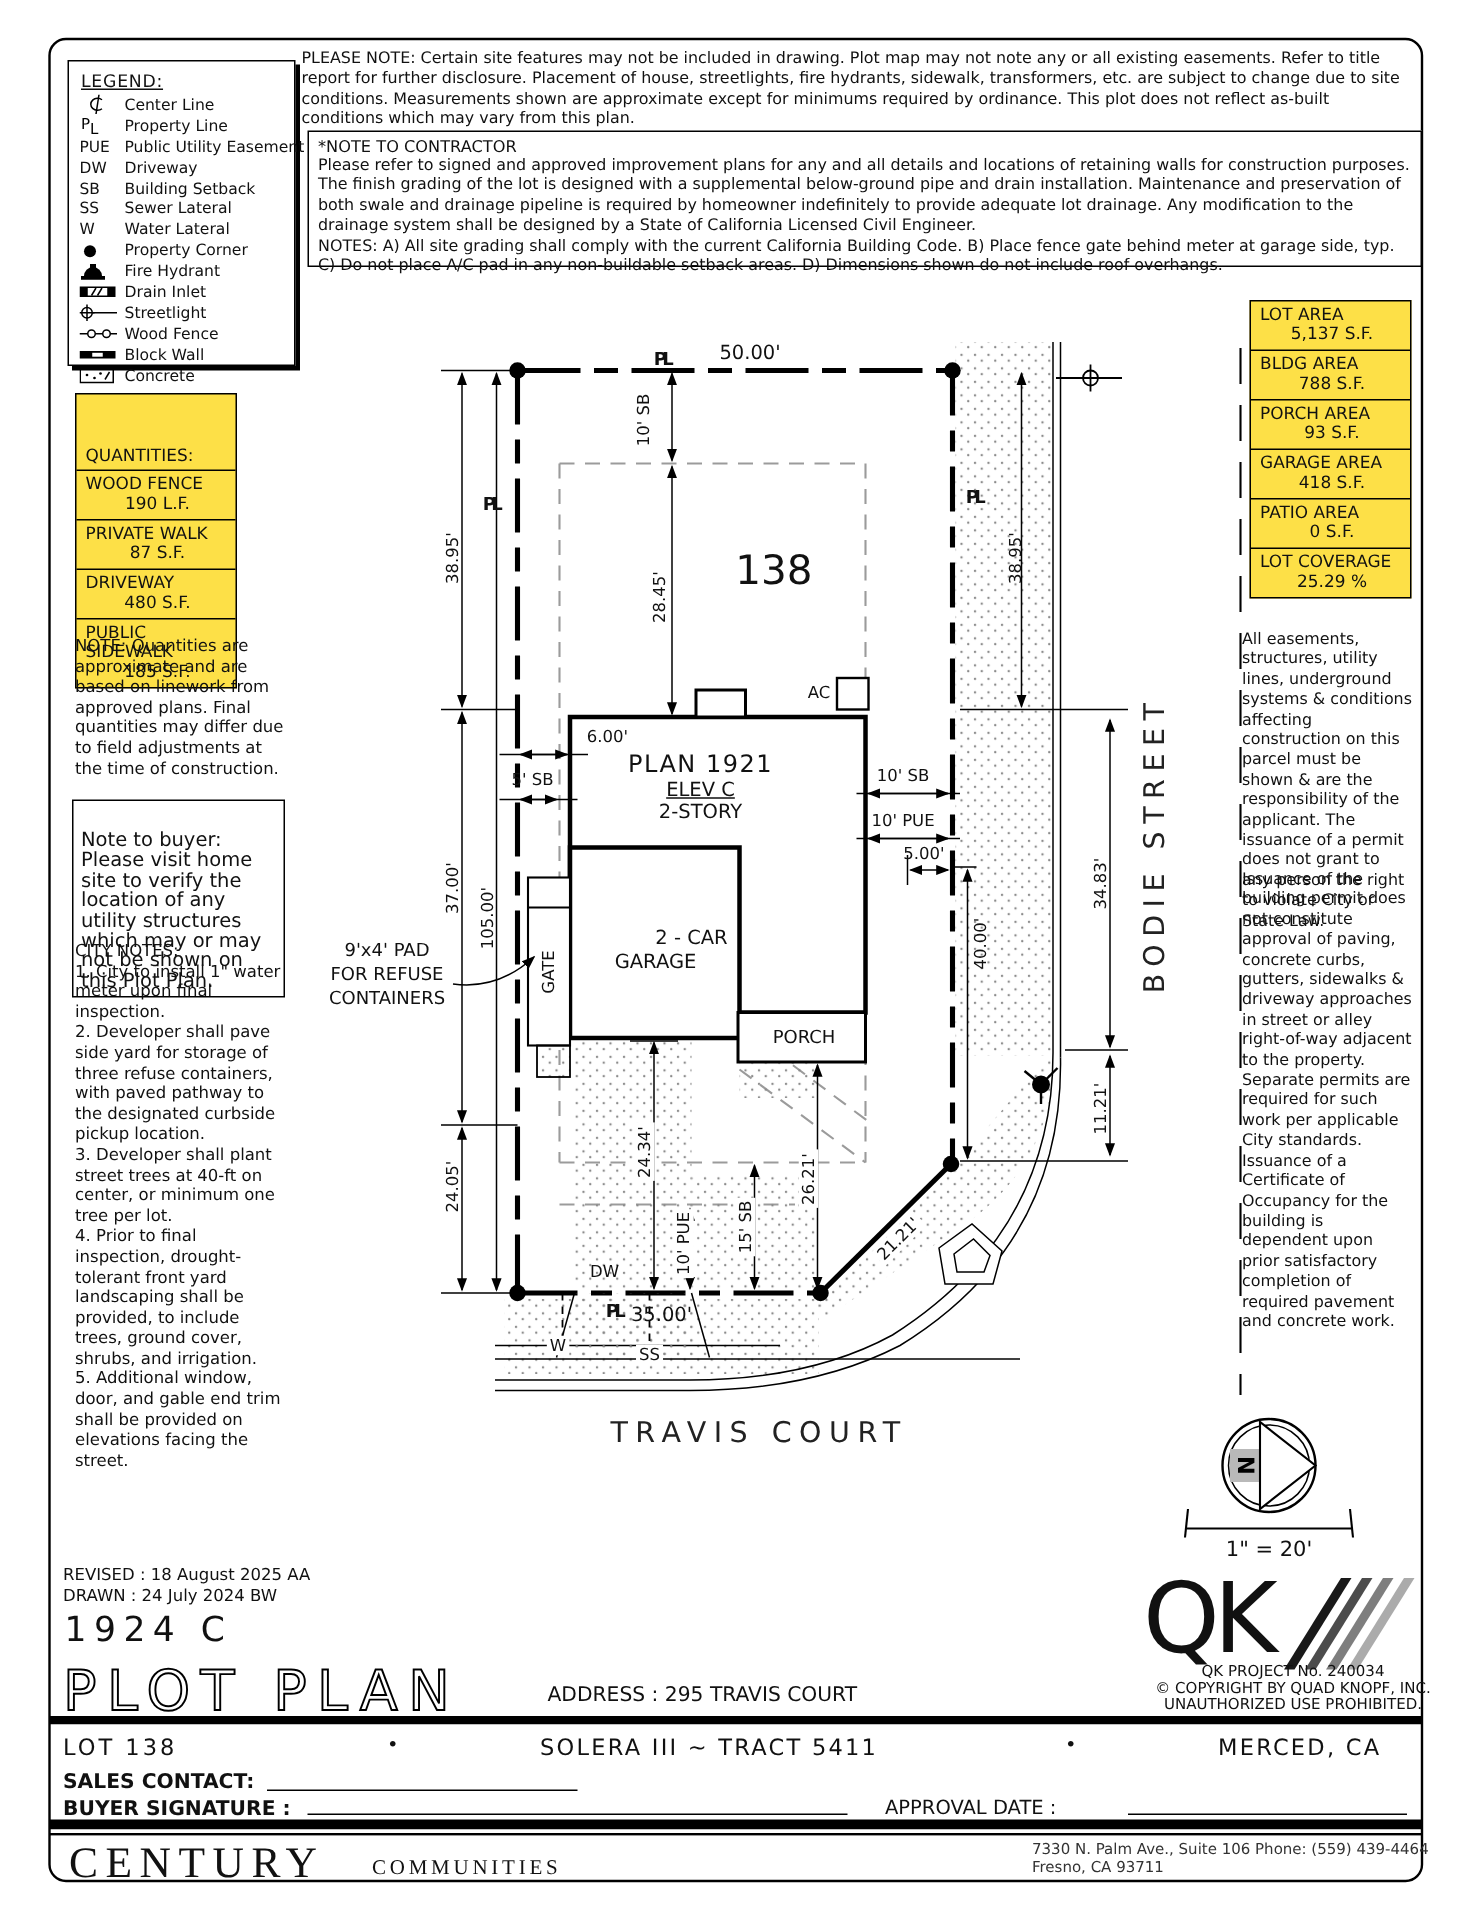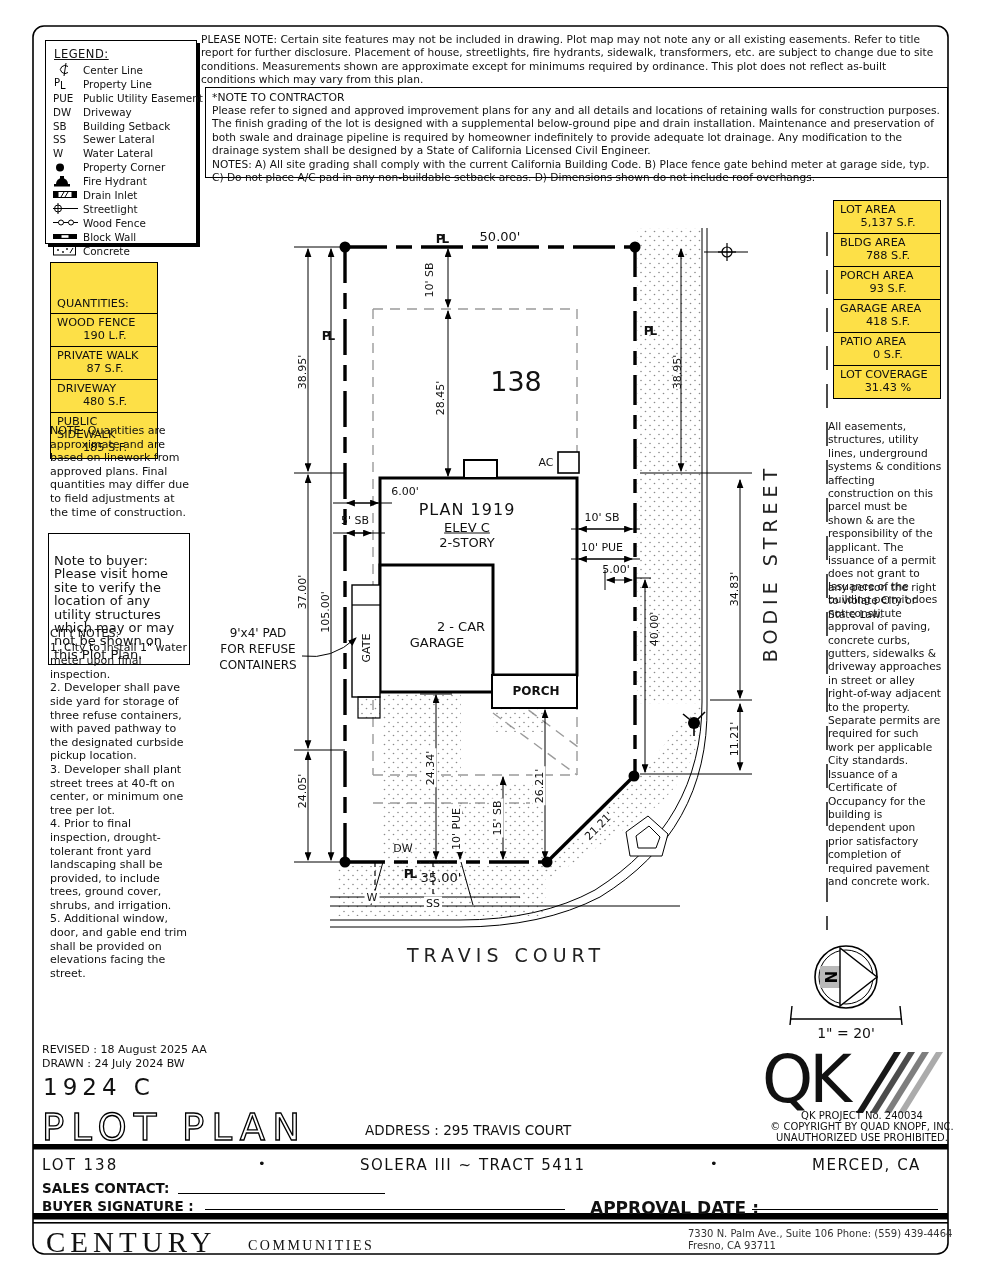--- a/index.html
+++ b/index.html
@@ -355,58 +355,58 @@
     <div class="cell">
         <div class="nm">GARAGE AREA</div>
         <div class="vl">418 S.F.</div>
       </div>
     <div class="cell">
         <div class="nm">PATIO AREA</div>
         <div class="vl">0 S.F.</div>
       </div>
     <div class="cell">
         <div class="nm">LOT COVERAGE</div>
-        <div class="vl">31.43 %</div>
+        <div class="vl">25.29 %</div>
       </div>
   </div>
   <div class="txt note" style="left:828px;top:420px;width:114px;">All easements, structures, utility lines, underground systems &amp; conditions affecting construction on this parcel must be shown &amp; are the responsibility of the applicant. The issuance of a permit does not grant to any person the right to violate City or State Law.</div>
   <div class="txt note" style="left:828px;top:580px;width:114px;">Issuance of the building permit does not constitute approval of paving, concrete curbs, gutters, sidewalks &amp; driveway approaches in street or alley right-of-way adjacent to the property. Separate permits are required for such work per applicable City standards. Issuance of a Certificate of Occupancy for the building is dependent upon prior satisfactory completion of required pavement and concrete work.</div>
 
   <div class="lbl" style="left:500px;top:236px;font-size:13px;">50.00'</div>
   <div class="lbl pl-mono" style="left:441px;top:239px;">PL</div>
   <div class="lbl pl-mono" style="left:327px;top:336px;">PL</div>
   <div class="lbl pl-mono" style="left:649px;top:331px;">PL</div>
   <div class="lbl pl-mono" style="left:409px;top:874px;">PL</div>
   <div class="lbl rot" style="left:302px;top:372px;">38.95'</div>
   <div class="lbl rot" style="left:302px;top:592px;">37.00'</div>
   <div class="lbl rot" style="left:325px;top:612px;">105.00'</div>
   <div class="lbl rot" style="left:302px;top:791px;">24.05'</div>
   <div class="lbl rot" style="left:429px;top:280px;">10' SB</div>
   <div class="lbl rot" style="left:440px;top:398px;">28.45'</div>
   <div class="lbl" style="left:516px;top:381px;font-size:27px;">138</div>
   <div class="lbl" style="left:546px;top:462px;">AC</div>
-  <div class="lbl" style="left:467px;top:509px;font-size:16px;letter-spacing:1px;">PLAN 1919</div>
+  <div class="lbl" style="left:467px;top:509px;font-size:16px;letter-spacing:1px;">PLAN 1921</div>
   <div class="lbl" style="left:467px;top:527px;font-size:13px;text-decoration:underline;">ELEV C</div>
   <div class="lbl" style="left:467px;top:542px;font-size:13px;">2-STORY</div>
   <div class="lbl" style="left:357px;top:491px;margin-left:48px;">6.00'</div>
   <div class="lbl" style="left:355px;top:520px;">5' SB</div>
   <div class="lbl" style="left:602px;top:517px;">10' SB</div>
   <div class="lbl" style="left:602px;top:547px;">10' PUE</div>
   <div class="lbl" style="left:616px;top:569px;">5.00'</div>
   <div class="lbl rot" style="left:654px;top:629px;">40.00'</div>
   <div class="lbl rot" style="left:677px;top:372px;">38.95'</div>
   <div class="lbl rot" style="left:734px;top:589px;">34.83'</div>
   <div class="lbl rot" style="left:734px;top:739px;">11.21'</div>
   <div class="lbl" style="left:437px;top:626px;font-size:13px;margin-left:24px;">2 - CAR</div>
   <div class="lbl" style="left:437px;top:642px;font-size:13px;">GARAGE</div>
   <div class="lbl rot" style="left:366px;top:648px;">GATE</div>
   <div class="lbl" style="left:258px;top:633px;font-size:12px;">9'x4' PAD</div>
   <div class="lbl" style="left:258px;top:649px;font-size:12px;">FOR REFUSE</div>
   <div class="lbl" style="left:258px;top:665px;font-size:12px;">CONTAINERS</div>
-  <div class="lbl" style="left:536px;top:691px;font-size:12px;font-weight:bold;">PORCH</div>
+  <div class="lbl" style="left:536px;top:691px;font-size:12px;">PORCH</div>
   <div class="lbl rot wbg" style="left:430px;top:768px;">24.34'</div>
   <div class="lbl rot wbg" style="left:539px;top:786px;">26.21'</div>
   <div class="lbl rot wbg" style="left:497px;top:818px;">15' SB</div>
   <div class="lbl rot wbg" style="left:456px;top:829px;">10' PUE</div>
   <div class="lbl r45 wbg" style="left:599px;top:826px;">21.21'</div>
   <div class="lbl" style="left:403px;top:848px;">DW</div>
   <div class="lbl" style="left:441px;top:877px;font-size:13px;">35.00'</div>
   <div class="lbl wbg" style="left:372px;top:897px;">W</div>
   <div class="lbl wbg" style="left:433px;top:903px;">SS</div>
   <div class="lbl street rot" style="left:770px;top:563px;">BODIE STREET</div>
@@ -426,20 +426,20 @@
 
   <div class="txt" style="left:42px;top:1156px;font-size:15px;letter-spacing:2px;">LOT 138</div>
   <div class="txt" style="left:258px;top:1156px;font-size:13px;">•</div>
   <div class="txt" style="left:360px;top:1156px;font-size:15px;letter-spacing:1.5px;">SOLERA III ~ TRACT 5411</div>
   <div class="txt" style="left:710px;top:1156px;font-size:13px;">•</div>
   <div class="txt" style="left:812px;top:1156px;font-size:15px;letter-spacing:1.5px;">MERCED, CA</div>
   <div class="txt" style="left:42px;top:1180px;font-size:13.5px;font-weight:bold;">SALES CONTACT:</div>
   <div class="sigline" style="left:178px;top:1193px;width:207px;"></div>
   <div class="txt" style="left:42px;top:1198px;font-size:13.5px;font-weight:bold;">BUYER SIGNATURE :</div>
   <div class="sigline" style="left:205px;top:1209px;width:360px;"></div>
-  <div class="txt" style="left:590px;top:1198px;font-size:17px;font-weight:bold;">APPROVAL DATE :</div>
+  <div class="txt" style="left:590px;top:1198px;font-size:13px;font-weight:normal;">APPROVAL DATE :</div>
   <div class="sigline" style="left:752px;top:1209px;width:186px;"></div>
   <div class="txt century" style="left:46px;top:1226px;font-size:29px;letter-spacing:5px;">CENTURY</div>
   <div class="txt century" style="left:248px;top:1238px;font-size:14px;letter-spacing:2.5px;">COMMUNITIES</div>
   <div class="txt" style="left:688px;top:1228px;font-size:10px;color:#333;">7330 N. Palm Ave., Suite 106    Phone:  (559) 439-4464</div>
   <div class="txt" style="left:688px;top:1240px;font-size:10px;color:#333;">Fresno, CA  93711</div>
 
 </div>
 
 </body></html>

